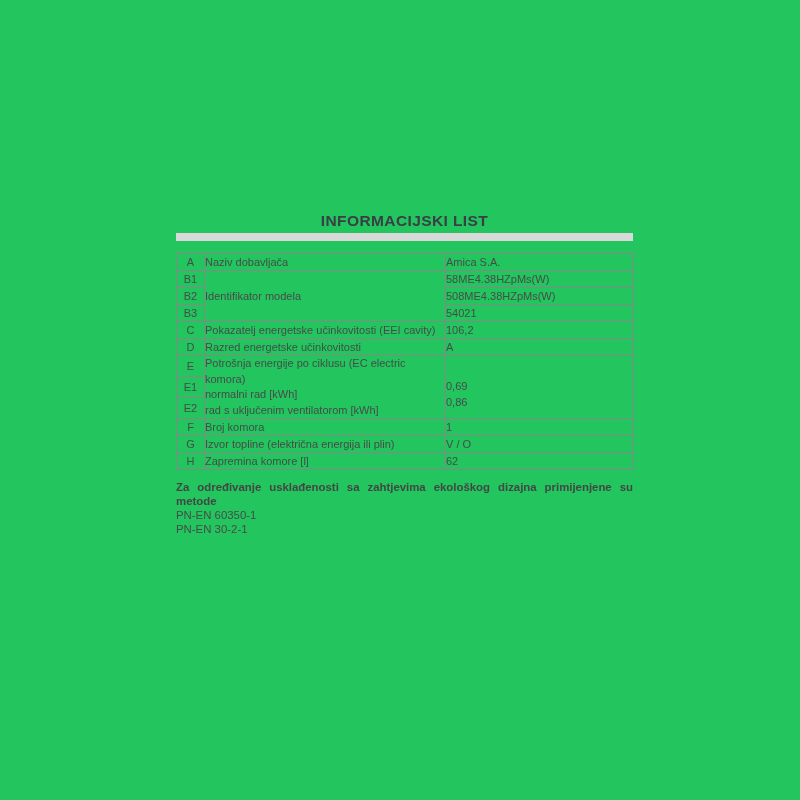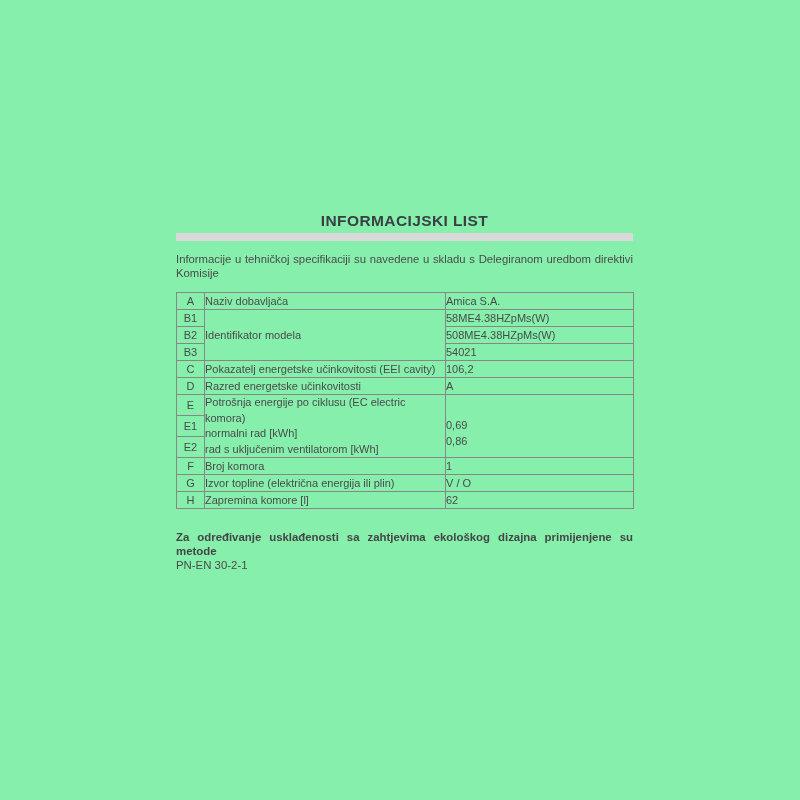--- a/index.html
+++ b/index.html
@@ -2,21 +2,21 @@
 <html><head>
 <meta charset="utf-8">
 <style>
   * { margin: 0; padding: 0; box-sizing: border-box; }
   html, body {
     width: 800px; height: 800px;
     background: #ffffff;
     font-family: "Liberation Sans", sans-serif;
     color: #474747;
   }
-  .page { position: relative; width: 800px; height: 800px; background: #86efac; overflow: hidden; }
+  .page { position: relative; width: 800px; height: 800px; background: #22c55e; overflow: hidden; }
   .content { position: absolute; left: 176px; top: 212px; width: 457px; }
 
   .title {
     font-size: 15.5px;
     font-weight: bold;
     text-align: center;
     letter-spacing: 0.4px;
     color: #3a3e45;
     line-height: 18px;
   }
@@ -44,35 +44,34 @@
     padding: 0;
     vertical-align: middle;
     line-height: 12px;
   }
   td.code  { text-align: center; }
   td.label { padding-left: 7px; }
   td.value { }
   td.group-label { padding-left: 7px; vertical-align: middle; }
   .mline { line-height: 15.5px; }
 
-  .footer { margin-top: 21px; font-size: 11.4px; line-height: 14px; }
+  .footer { margin-top: 10px; font-size: 11.4px; line-height: 14px; }
   .footer .bold { font-weight: bold; color: #454545; }
   .footer .norm { font-weight: normal; color: #4a4a4a; }
 </style>
 </head>
 <body>
 
 <div class="page">
   <div class="content">
 
     <div class="title">INFORMACIJSKI LIST</div>
     <div class="title-bar"></div>
 
     <div class="intro">
-      <span class="ln jl">Informacije u tehničkoj specifikaciji su navedene u skladu s Delegiranom uredbom direktivi Komisije</span>
     </div>
 
     <table class="spec">
       <colgroup>
           <col style="width:28px">
           <col style="width:241px">
           <col style="width:188px">
         </colgroup>
       <tbody>
         <tr>
@@ -135,17 +134,18 @@
         <tr>
           <td class="code">H</td>
           <td class="label">Zapremina komore [l]</td>
           <td class="value">62</td>
         </tr>
       </tbody>
     </table>
 
     <div class="footer">
       <div class="bold jl">Za određivanje usklađenosti sa zahtjevima ekološkog dizajna primijenjene su metode</div>
+      <div class="norm">PN-EN 60350-1</div>
       <div class="norm">PN-EN 30-2-1</div>
     </div>
 
   </div>
 </div>
 
 </body></html>

